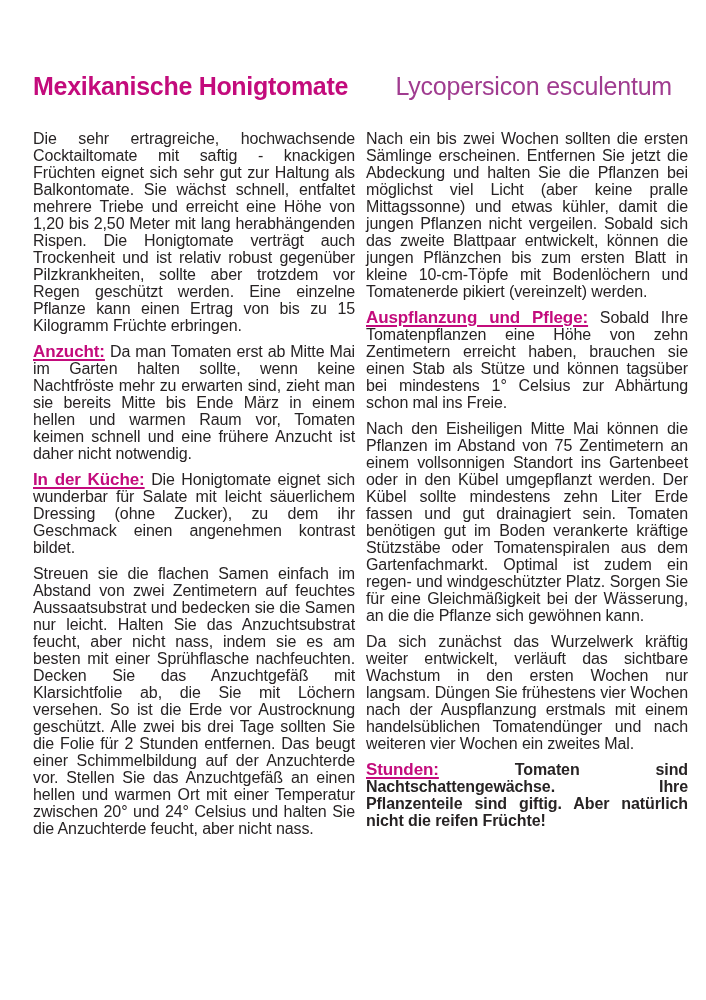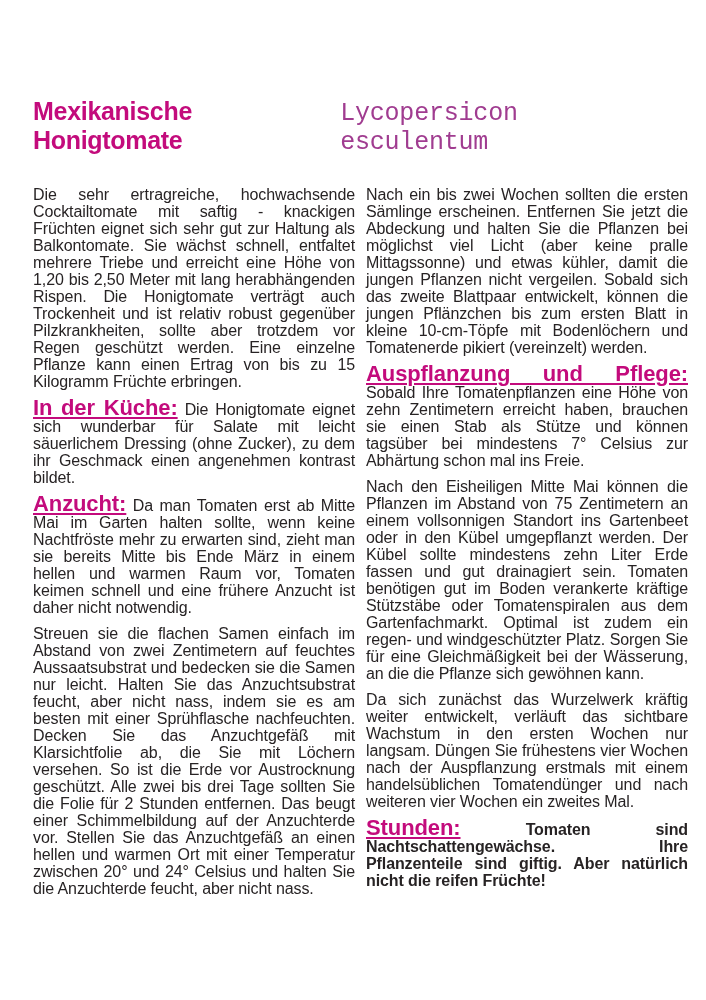--- a/index.html
+++ b/index.html
@@ -8,41 +8,40 @@
     background: #ffffff;
   }
   .page {
     position: relative;
     width: 706px;
     height: 1000px;
     background: #ffffff;
     overflow: hidden;
     font-family: "Liberation Sans", "DejaVu Sans", sans-serif;
     box-sizing: border-box;
-    padding: 97px 18px 0 33px;
+    padding: 72px 18px 0 33px;
   }
   .header-row {
     display: flex;
     justify-content: space-between;
     align-items: baseline;
   }
   .product-title {
     margin: 0;
     font-size: 25px;
     font-weight: bold;
     letter-spacing: -0.3px;
     color: #c30b7c;
   }
   .latin-name {
     margin: 0 16px 0 0;
     font-size: 25px;
     font-weight: normal;
     letter-spacing: -0.2px;
     color: #a03c90;
-    font-family: Liberation Mono, monospace;
   }
   .columns {
     display: flex;
     gap: 11px;
     margin-top: 29px;
   }
   .column {
     flex: 1 1 0;
     min-width: 0;
   }
@@ -54,44 +53,44 @@
     color: #272324;
     text-align: justify;
     hyphens: auto;
     -webkit-hyphens: auto;
   }
   .para.bold {
     font-weight: bold;
   }
   .lead {
     font-weight: bold;
-    font-size: 22px;
+    font-size: 17px;
     color: #c30b7c;
     text-decoration: underline;
     text-decoration-thickness: 2px;
     text-underline-offset: 2px;
   }
 </style>
 </head>
 <body>
 
 <div class="page">
   <div class="header-row">
     <h1 class="product-title">Mexikanische Honigtomate</h1>
     <h2 class="latin-name">Lycopersicon esculentum</h2>
   </div>
 
   <div class="columns">
     <div class="column" id="col-left">
         <p class="para"><span>Die sehr ertragreiche, hochwachsende Cocktailtomate mit saftig - knackigen Früchten eignet sich sehr gut zur Haltung als Balkontomate. Sie wächst schnell, entfaltet mehrere Triebe und erreicht eine Höhe von 1,20 bis 2,50 Meter mit lang herabhängenden Rispen. Die Honigtomate verträgt auch Trockenheit und ist relativ robust gegenüber Pilzkrankheiten, sollte aber trotzdem vor Regen geschützt werden. Eine einzelne Pflanze kann einen Ertrag von bis zu 15 Kilogramm Früchte erbringen.</span></p>
+        <p class="para"><span class="lead">Anzucht:</span> <span>Da man Tomaten erst ab Mitte Mai im Garten halten sollte, wenn keine Nachtfröste mehr zu erwarten sind, zieht man sie bereits Mitte bis Ende März in einem hellen und warmen Raum vor, Tomaten keimen schnell und eine frühere Anzucht ist daher nicht notwendig.</span></p>
         <p class="para"><span class="lead">In der Küche:</span> <span>Die Honigtomate eignet sich wunderbar für Salate mit leicht säuerlichem Dressing (ohne Zucker), zu dem ihr Geschmack einen angenehmen kontrast bildet.</span></p>
-        <p class="para"><span class="lead">Anzucht:</span> <span>Da man Tomaten erst ab Mitte Mai im Garten halten sollte, wenn keine Nachtfröste mehr zu erwarten sind, zieht man sie bereits Mitte bis Ende März in einem hellen und warmen Raum vor, Tomaten keimen schnell und eine frühere Anzucht ist daher nicht notwendig.</span></p>
         <p class="para"><span>Streuen sie die flachen Samen einfach im Abstand von zwei Zentimetern auf feuchtes Aussaatsubstrat und bedecken sie die Samen nur leicht. Halten Sie das Anzuchtsubstrat feucht, aber nicht nass, indem sie es am besten mit einer Sprühflasche nachfeuchten. Decken Sie das Anzuchtgefäß mit Klarsichtfolie ab, die Sie mit Löchern versehen. So ist die Erde vor Austrocknung geschützt. Alle zwei bis drei Tage sollten Sie die Folie für 2 Stunden entfernen. Das beugt einer Schimmelbildung auf der Anzuchterde vor. Stellen Sie das Anzuchtgefäß an einen hellen und warmen Ort mit einer Temperatur zwischen 20° und 24° Celsius und halten Sie die Anzuchterde feucht, aber nicht nass.</span></p>
       </div>
     <div class="column" id="col-right">
         <p class="para"><span>Nach ein bis zwei Wochen sollten die ersten Sämlinge erscheinen. Entfernen Sie jetzt die Abdeckung und halten Sie die Pflanzen bei möglichst viel Licht (aber keine pralle Mittagssonne) und etwas kühler, damit die jungen Pflanzen nicht vergeilen. Sobald sich das zweite Blattpaar entwickelt, können die jungen Pflänzchen bis zum ersten Blatt in kleine 10-cm-Töpfe mit Bodenlöchern und Tomatenerde pikiert (vereinzelt) werden.</span></p>
-        <p class="para"><span class="lead">Auspflanzung und Pflege:</span> <span>Sobald Ihre Tomatenpflanzen eine Höhe von zehn Zentimetern erreicht haben, brauchen sie einen Stab als Stütze und können tagsüber bei mindestens 7° Celsius zur Abhärtung schon mal ins Freie.</span></p>
+        <p class="para"><span class="lead">Auspflanzung und Pflege:</span> <span>Sobald Ihre Tomatenpflanzen eine Höhe von zehn Zentimetern erreicht haben, brauchen sie einen Stab als Stütze und können tagsüber bei mindestens 1° Celsius zur Abhärtung schon mal ins Freie.</span></p>
         <p class="para"><span>Nach den Eisheiligen Mitte Mai können die Pflanzen im Abstand von 75 Zentimetern an einem vollsonnigen Standort ins Gartenbeet oder in den Kübel umgepflanzt werden. Der Kübel sollte mindestens zehn Liter Erde fassen und gut drainagiert sein. Tomaten benötigen gut im Boden verankerte kräftige Stützstäbe oder Tomatenspiralen aus dem Gartenfachmarkt. Optimal ist zudem ein regen- und windgeschützter Platz. Sorgen Sie für eine Gleichmäßigkeit bei der Wässerung, an die die Pflanze sich gewöhnen kann.</span></p>
         <p class="para"><span>Da sich zunächst das Wurzelwerk kräftig weiter entwickelt, verläuft das sichtbare Wachstum in den ersten Wochen nur langsam. Düngen Sie frühestens vier Wochen nach der Auspflanzung erstmals mit einem handelsüblichen Tomatendünger und nach weiteren vier Wochen ein zweites Mal.</span></p>
         <p class="para bold"><span class="lead">Stunden:</span> <span>Tomaten sind Nachtschattengewächse. Ihre Pflanzenteile sind giftig. Aber natürlich nicht die reifen Früchte!</span></p>
       </div>
   </div>
 </div>
 
 </body></html>

